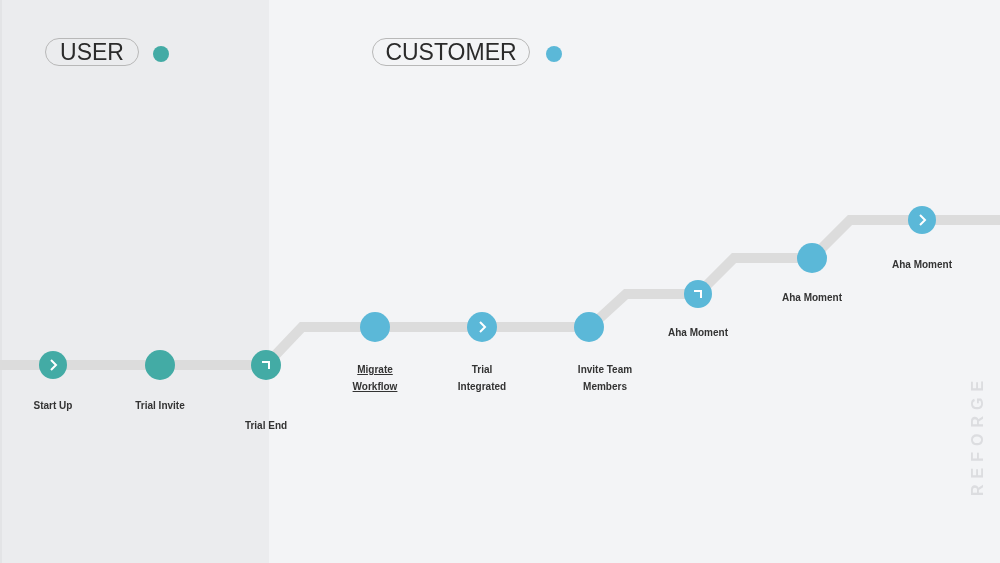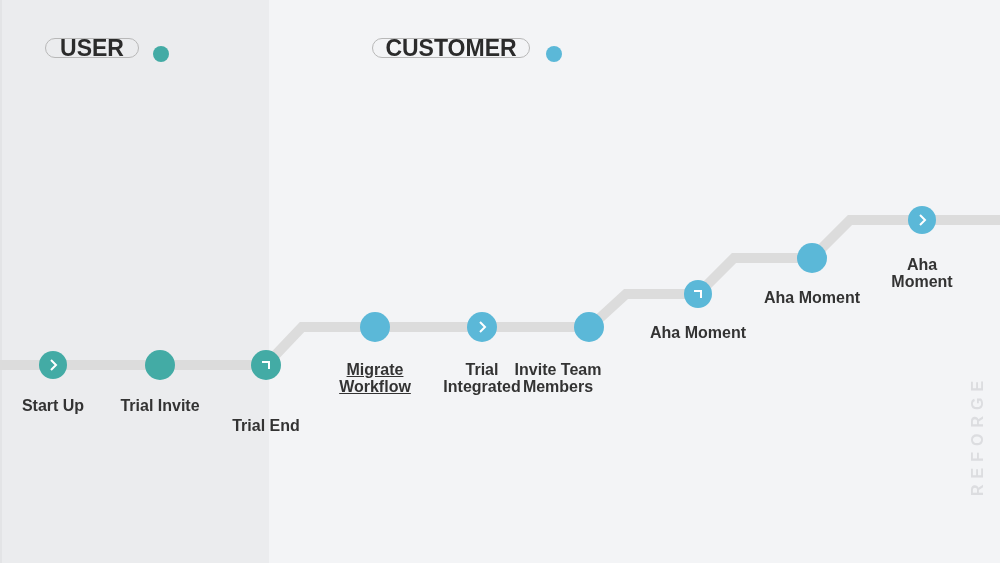--- a/index.html
+++ b/index.html
@@ -6,29 +6,29 @@
     body {
       width: 1000px; height: 563px; overflow: hidden; position: relative;
       background: #f3f4f6;
       font-family: "Liberation Sans", sans-serif;
     }
     .user-zone {
       position: absolute; left: 0; top: 0; width: 267px; height: 563px;
       background: #ebecee; border-left: 2px solid #e3e4e6;
     }
     .pill {
-      position: absolute; height: 20px; border: 1.5px solid #b8b8b8; border-radius: 16px;
-      background: transparent; color: #2b2b2b; font-weight: bold; font-size: 23px;
-      display: flex; align-items: center; justify-content: center; box-sizing: border-box;
+      position: absolute; height: 28px; border: 1.5px solid #b8b8b8; border-radius: 16px;
+      background: transparent; color: #2b2b2b; font-weight: normal; font-size: 23px;
+      display: flex; justify-content: center; box-sizing: border-box;
     }
     .legend-dot { position: absolute; width: 16px; height: 16px; border-radius: 50%; }
     svg.journey { position: absolute; left: 0; top: 0; }
     .node-label {
       position: absolute; transform: translateX(-50%); text-align: center;
-      font-size: 16px; font-weight: bold; color: #333; line-height: 17px; white-space: pre-line;
+      font-size: 10px; font-weight: bold; color: #333; line-height: 17px; white-space: pre-line;
     }
     .brand {
       position: absolute; left: 966px; top: 370px; width: 24px; height: 130px;
       writing-mode: vertical-rl; transform: rotate(180deg);
       color: #dcdde0; font-size: 16px; letter-spacing: 6px; font-weight: bold;
       display: flex; align-items: center; justify-content: center;
     }
   </style>
 </head>
 <body>
@@ -84,20 +84,20 @@
 </svg>
 
 <div id="label-layer">
     <div class="node-label" style="left: 53px; top: 397px;">Start Up</div>
     <div class="node-label" style="left: 160px; top: 397px;">Trial Invite</div>
     <div class="node-label" style="left: 266px; top: 397px; margin-top: 20px;">Trial End</div>
     <div class="node-label" style="left: 375px; top: 361px; text-decoration: underline;">Migrate
 Workflow</div>
     <div class="node-label" style="left: 482px; top: 361px;">Trial
 Integrated</div>
-    <div class="node-label" style="left: 558px; top: 361px; text-align: center;">Invite Team
+    <div class="node-label" style="left: 605px; top: 361px; text-align: center;">Invite Team
 Members</div>
     <div class="node-label" style="left: 698px; top: 324px;">Aha Moment</div>
     <div class="node-label" style="left: 812px; top: 289px;">Aha Moment</div>
     <div class="node-label" style="left: 922px; top: 256px;">Aha Moment</div>
   </div>
 
 <div class="brand">REFORGE</div>
 
 </body></html>

